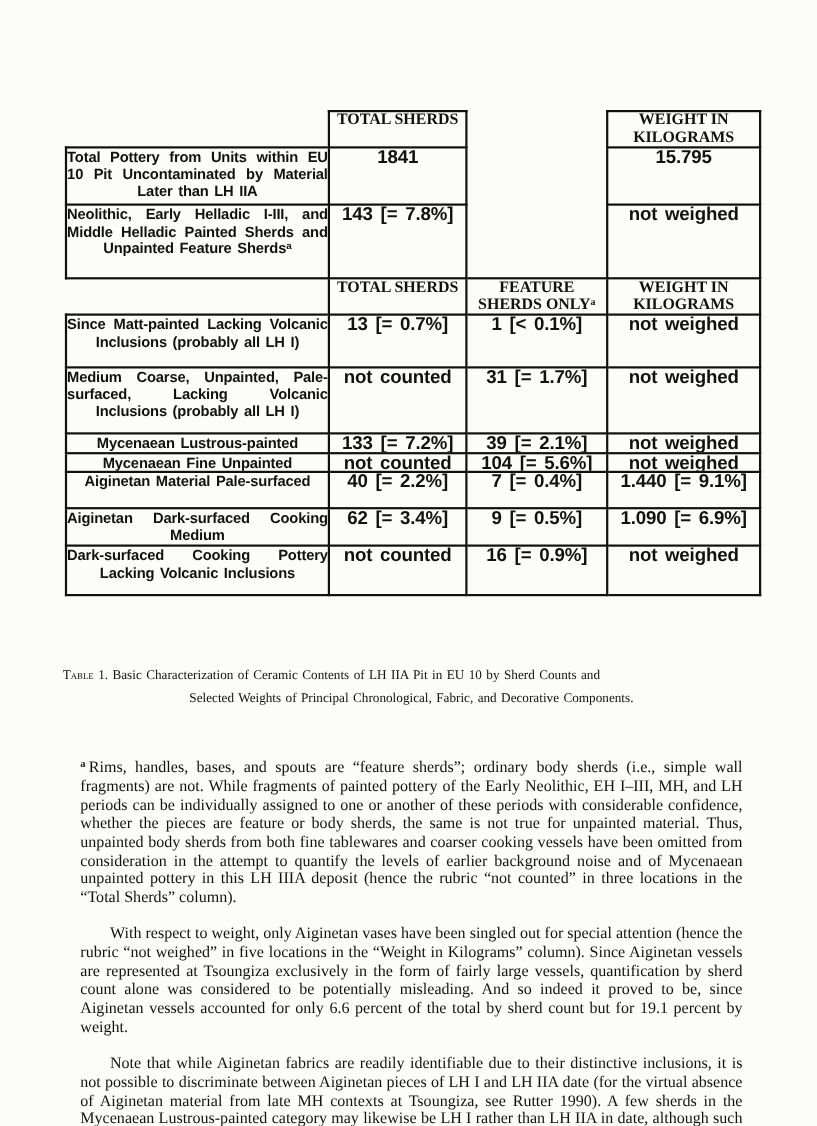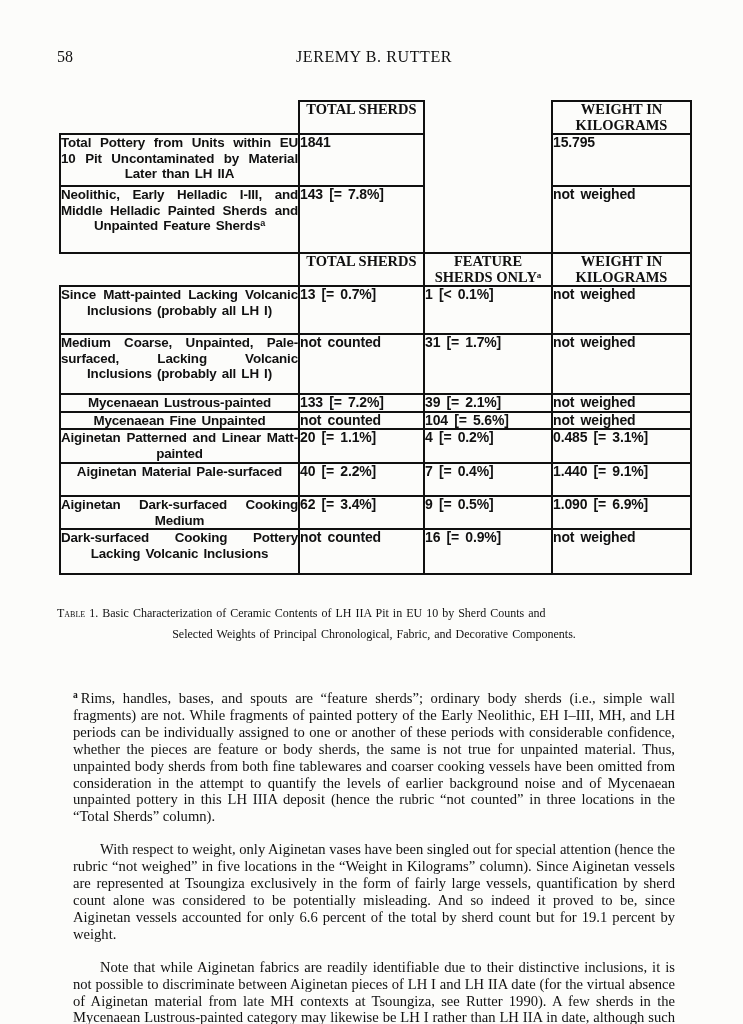--- a/index.html
+++ b/index.html
@@ -26,22 +26,22 @@
   }
   .hdr-pad { padding-left:20px; padding-right:20px; }
   .lbl {
     font-family:"Liberation Sans","DejaVu Sans",sans-serif;
     font-weight:bold; font-size:13.4px; line-height:15.7px;
     text-align:justify; text-align-last:center; -moz-text-align-last:center;
     padding:0 4px; word-spacing:1.6px; letter-spacing:-0.15px;
   }
   .val {
     font-family:"Liberation Sans","DejaVu Sans",sans-serif;
-    font-weight:bold; font-size:14px; line-height:15px;
-    text-align:left; word-spacing:2.5px; letter-spacing:-0.15px;
+    font-weight:bold; font-size:17px; line-height:15px;
+    text-align:center; word-spacing:2.5px; letter-spacing:-0.15px;
     white-space:nowrap; padding-top:1px;
   }
   .supa { font-size:9px; line-height:0; vertical-align:4px; }
 
   
   .caption { position:absolute; top:603px; left:57px; width:634px;
     font-size:12px; line-height:21px; word-spacing:1px; }
   .cap-line1 { text-align:left; }
   .cap-line2 { text-align:center; }
   .cap-label { font-variant:small-caps; }
@@ -51,24 +51,20 @@
     font-size:14.6px; line-height:16.9px; text-align:justify; }
   .footnotes p { margin:16px; }
   .fn-indent { text-indent:27px; }
   .fn-marker { font-weight:bold; font-size:9.5px; line-height:0; vertical-align:5px; margin-right:3px; }
 </style>
 </head>
 <body>
 
 <div class="page">
 
-  <div class="runhead-band">
-    <span class="page-number">58</span>
-    <span class="running-head">JEREMY B. RUTTER</span>
-  </div>
 
   <table class="t1">
     <colgroup>
       <col style="width:239px">
         <col style="width:125px">
         <col style="width:128px">
         <col style="width:139px">
     </colgroup>
 
     <tbody>
@@ -117,26 +113,20 @@
       <td class="c val">39 [= 2.1%]</td>
       <td class="c val">not weighed</td>
     </tr>
     <tr style="height:16px">
       <td class="c lbl">Mycenaean Fine Unpainted</td>
       <td class="c val">not counted</td>
       <td class="c val">104 [= 5.6%]</td>
       <td class="c val">not weighed</td>
     </tr>
     <tr style="height:33px">
-      <td class="c lbl">Aiginetan Patterned and Linear Matt-painted</td>
-      <td class="c val">20 [= 1.1%]</td>
-      <td class="c val">4 [= 0.2%]</td>
-      <td class="c val">0.485 [= 3.1%]</td>
-    </tr>
-    <tr style="height:33px">
       <td class="c lbl">Aiginetan Material Pale-surfaced</td>
       <td class="c val">40 [= 2.2%]</td>
       <td class="c val">7 [= 0.4%]</td>
       <td class="c val">1.440 [= 9.1%]</td>
     </tr>
     <tr style="height:31px">
       <td class="c lbl">Aiginetan Dark-surfaced Cooking Medium</td>
       <td class="c val">62 [= 3.4%]</td>
       <td class="c val">9 [= 0.5%]</td>
       <td class="c val">1.090 [= 6.9%]</td>

